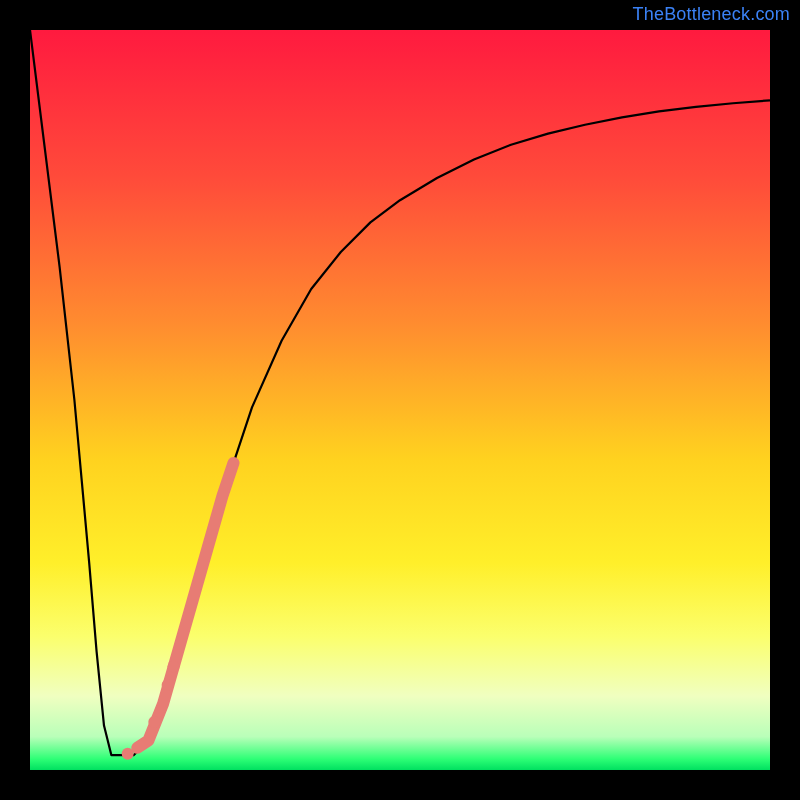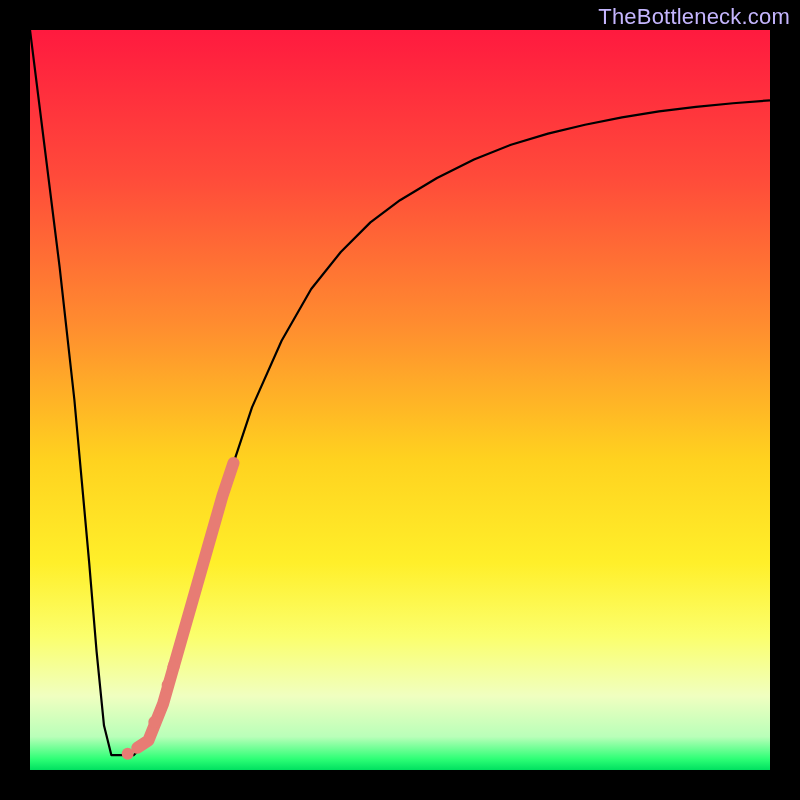--- a/index.html
+++ b/index.html
@@ -22,22 +22,22 @@
     left: 30px;
     top: 30px;
     width: 740px;
     height: 740px;
     
   }
   .watermark {
     position: absolute;
     top: 4px;
     right: 10px;
-    color: #c4b5fd;
-    font-size: 22px;
+    color: #3b82f6;
+    font-size: 18px;
     font-weight: 500;
     letter-spacing: 0.2px;
     user-select: none;
   }
   svg {
     display: block;
   }
 </style>
 </head>
 <body>

